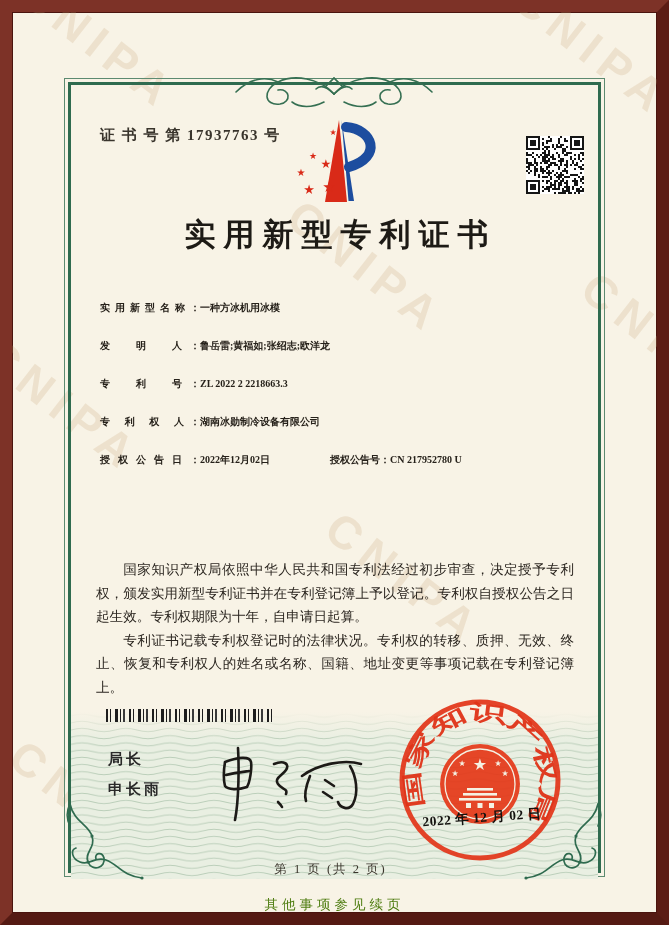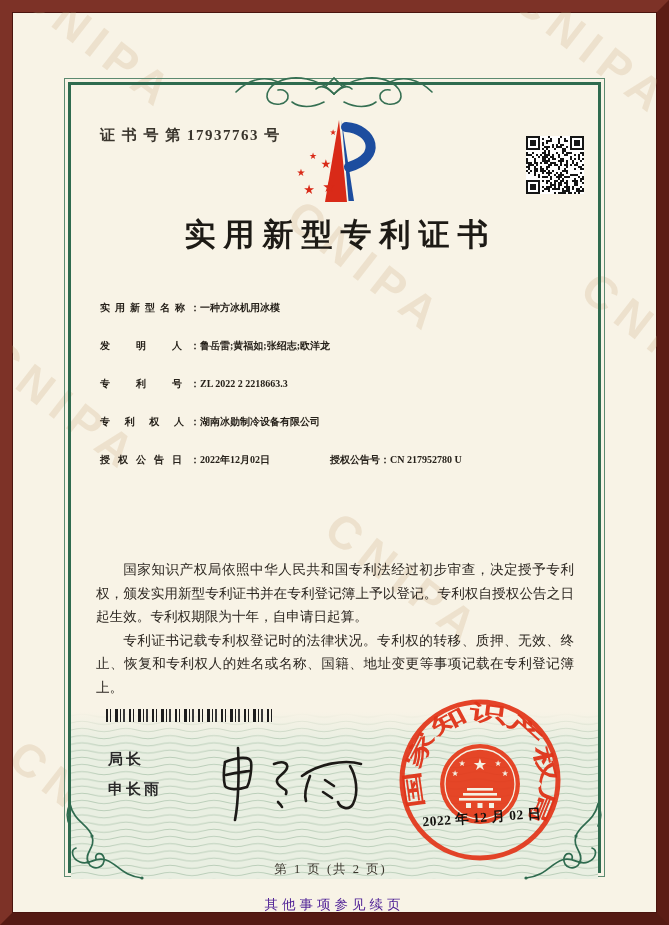--- a/index.html
+++ b/index.html
@@ -47,21 +47,21 @@
     font-weight:700;font-size:15px;letter-spacing:3px;color:#2a2a2a;z-index:2;}
   .post{top:738px;} .pname{top:768px;text-align:right;}
   .signature{position:absolute;left:186px;top:708px;z-index:2;}
   .seal{position:absolute;left:382px;top:684px;z-index:3;}
   .seal-date{position:absolute;left:385px;top:797px;width:170px;text-align:center;
     font-size:13.5px;font-weight:700;letter-spacing:0.5px;color:#14120f;
     transform:rotate(-4deg);z-index:4;}
   .page-num{position:absolute;left:0;right:8px;top:849px;text-align:center;font-size:12.5px;
     letter-spacing:2px;color:#3a352c;z-index:2;}
   .foot-note{position:absolute;left:0;right:0;top:884px;text-align:center;font-size:13.5px;
-    letter-spacing:4px;color:#4c1d95;z-index:2;}
+    letter-spacing:4px;color:#4d7c0f;z-index:2;}
 </style>
 </head>
 <body>
 
 <div class="page">
 
   <span class="wm" style="left:-6px;top:4px">CNIPA</span>
   <span class="wm" style="left:488px;top:10px">CNIPA</span>
   <span class="wm" style="left:-42px;top:366px">CNIPA</span>
   <span class="wm" style="left:556px;top:300px">CNIPA</span>

